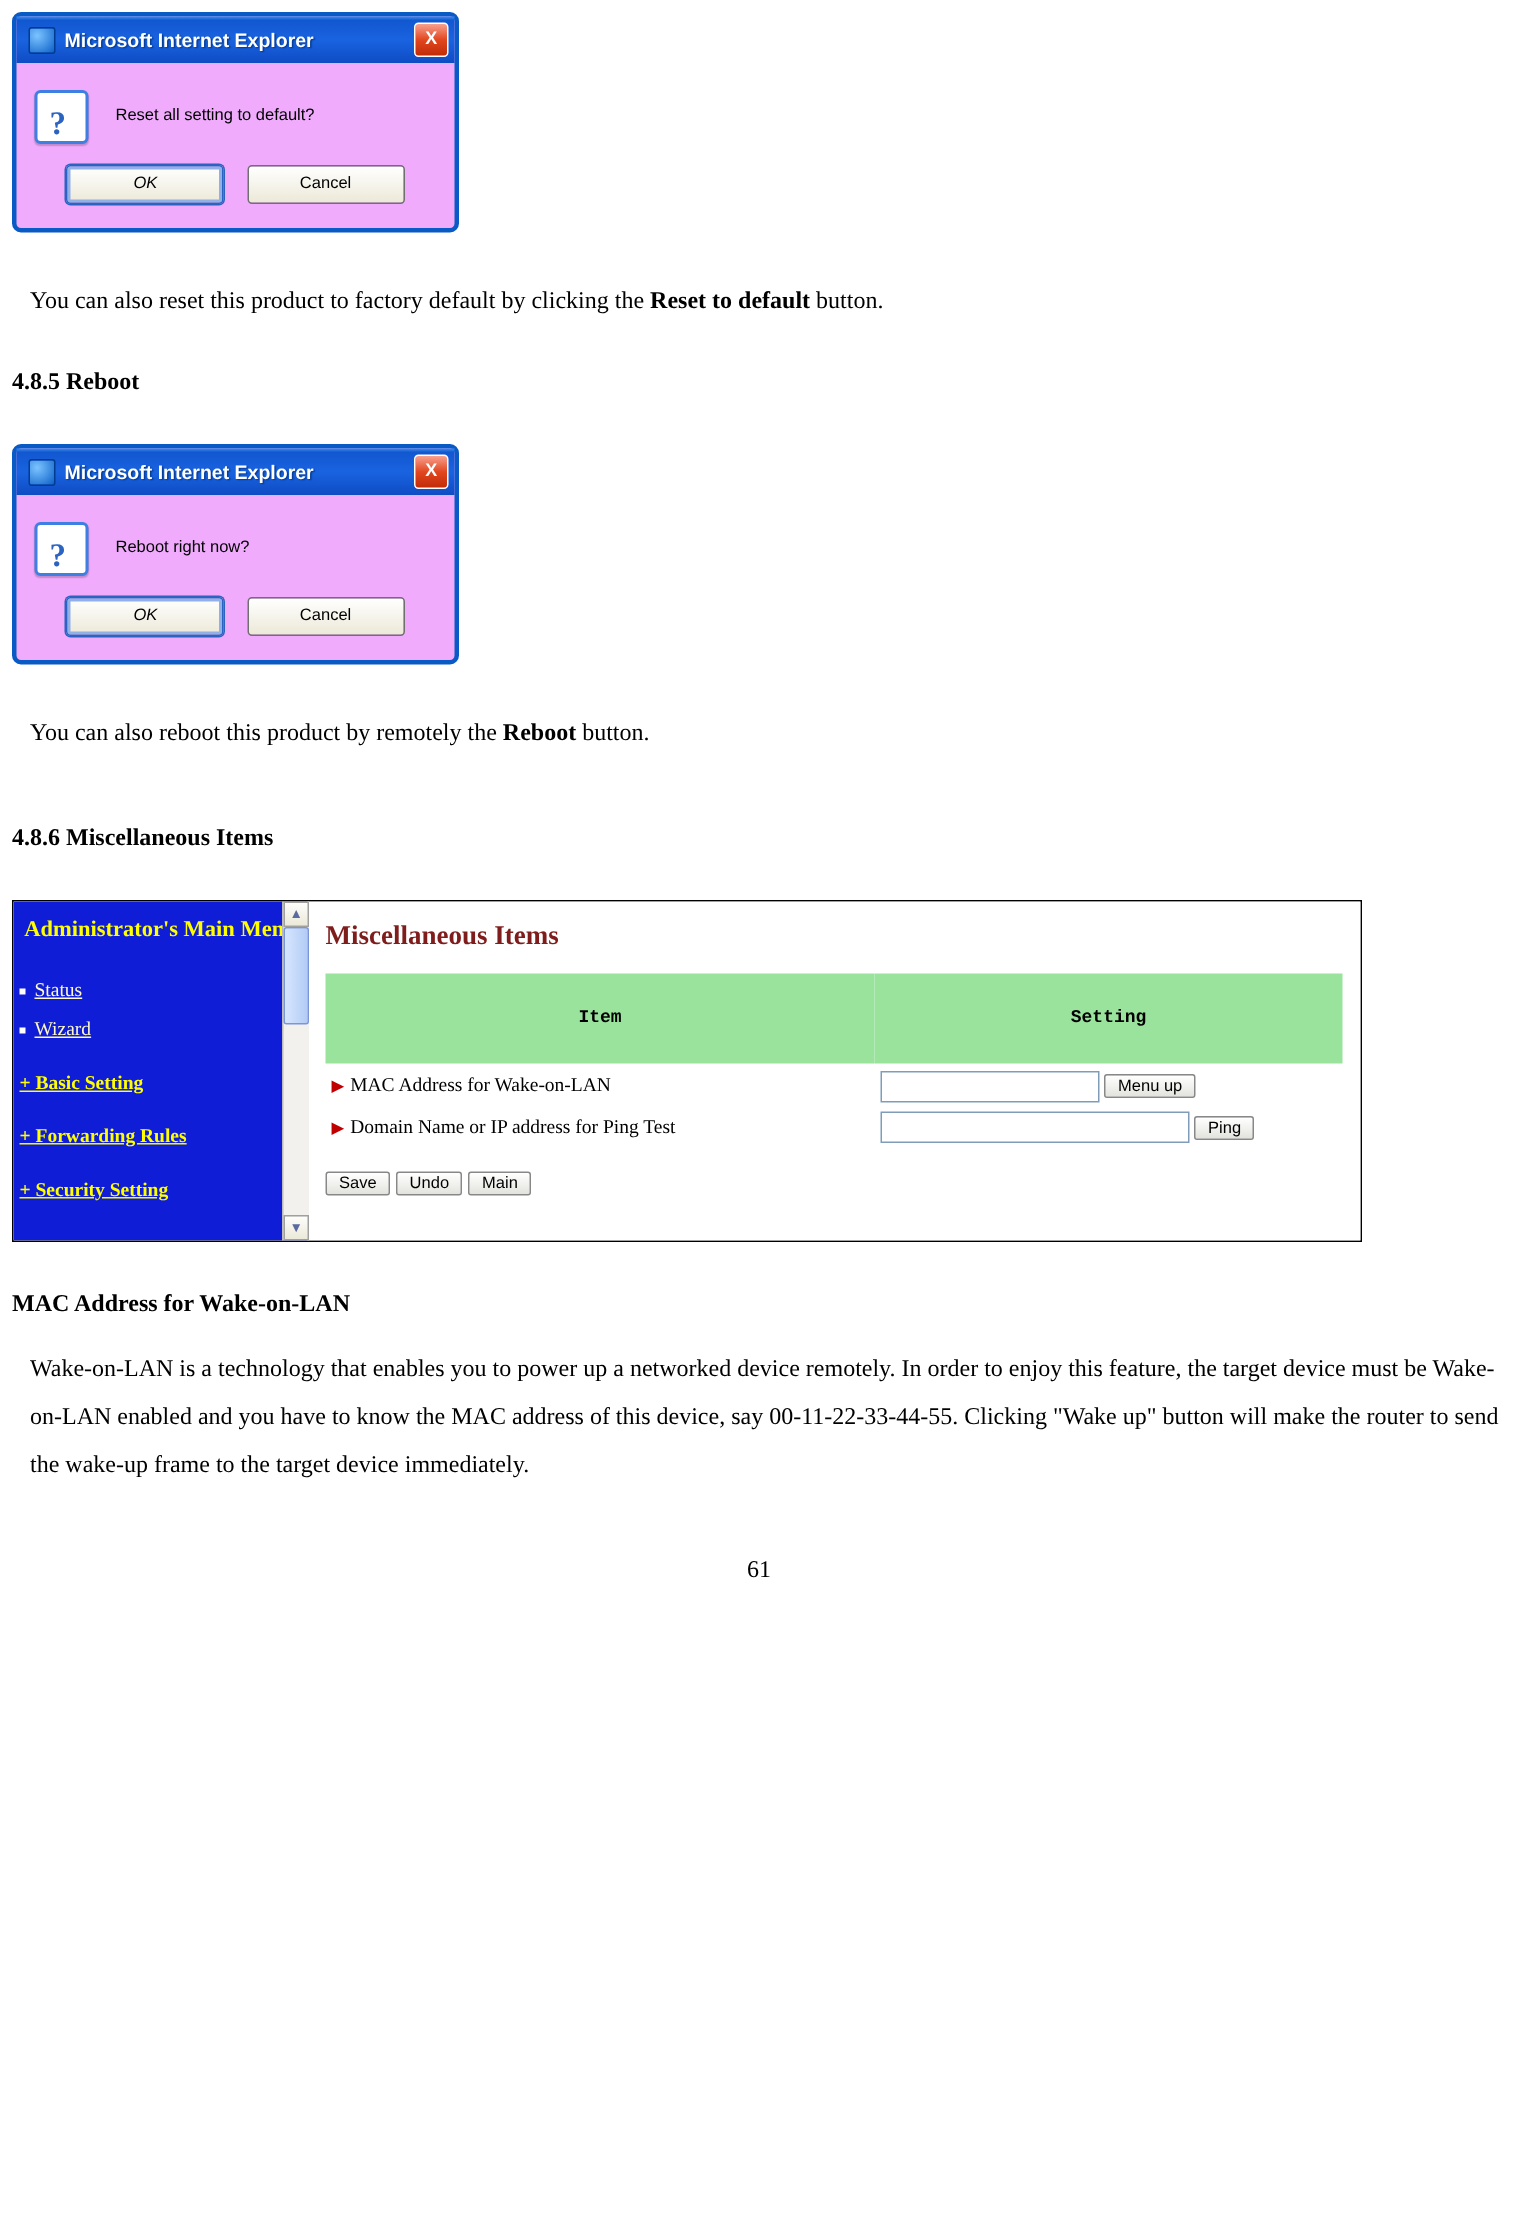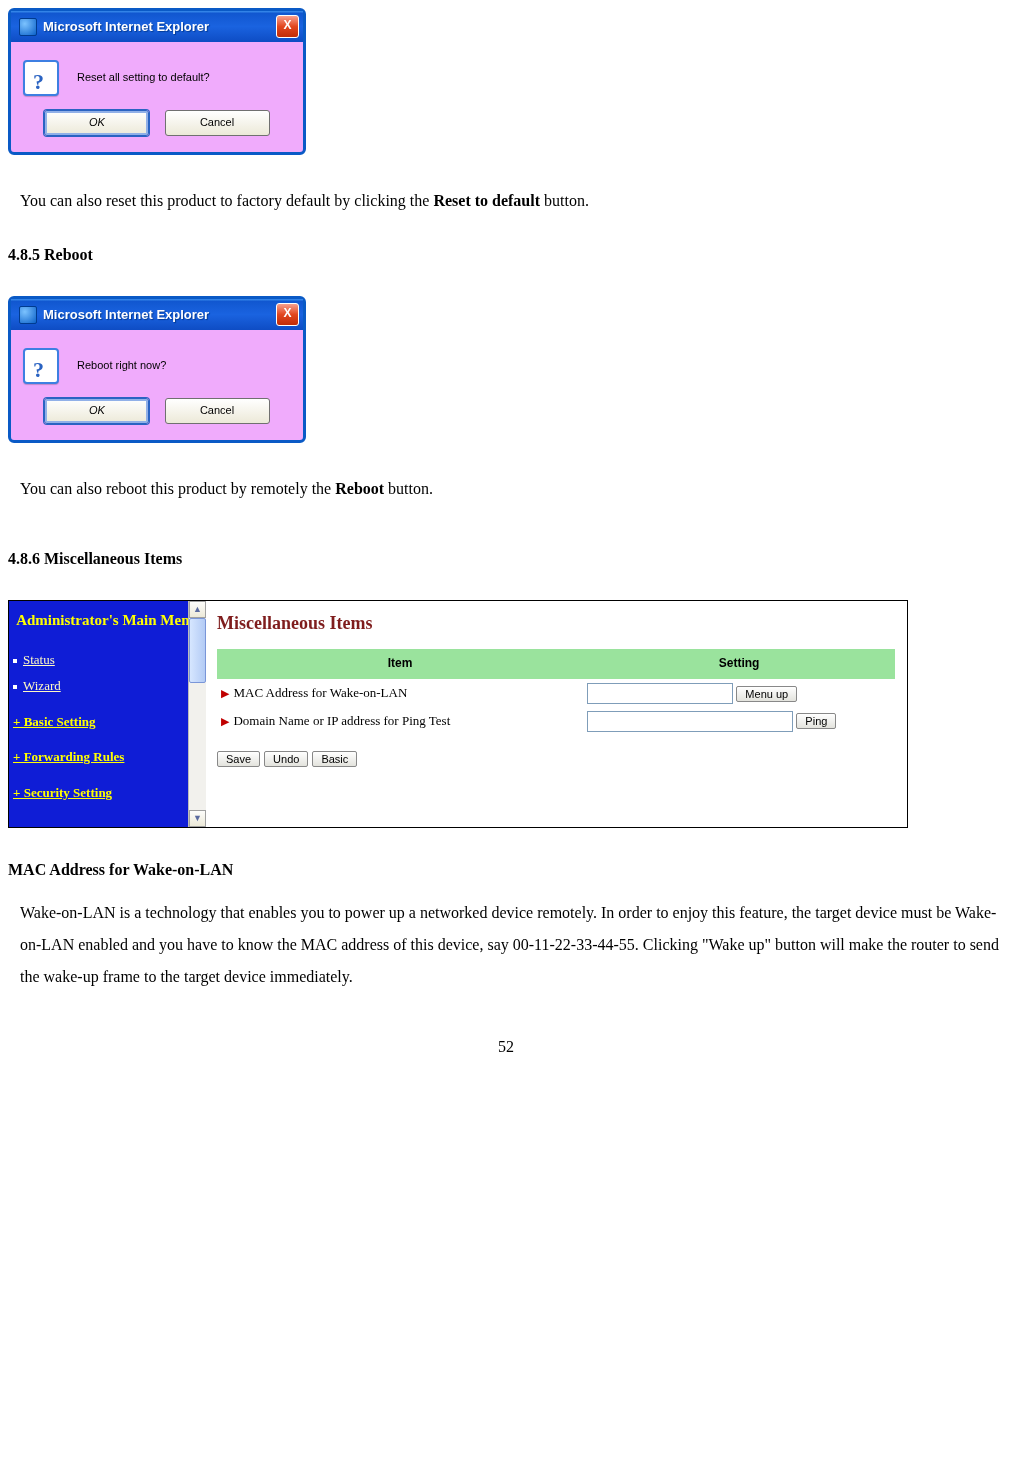--- a/index.html
+++ b/index.html
@@ -157,23 +157,23 @@
     text-align: left;
     color: #7f1d1d;
     font-weight: bold;
     font-size: 18px;
     margin: 2px 0 10px 0;
   }
   .item-table { width: 100%; border-collapse: collapse; font-size: 13px;}
   .item-table th {
     background: #9ae39d;
     font-weight: bold;
-    padding: 4px;
+    padding: 19px;
     color:#000;
-    font-family: Liberation Sans, sans-serif;
+    font-family: Liberation Mono, monospace;
     font-size:12px;
   }
   .item-table td { padding: 2px 4px; font-family: "Times New Roman", serif;}
   .red-arrow { color: #c00000; font-size: 11px; margin-right: 4px;}
   .html-input {
     width: 140px;
     font-size: 11px;
     border: 1px solid #7f9db9;
     height: 17px;
     background:#fff;
@@ -275,21 +275,21 @@
         <td style="text-align:left;">
           <input class="html-input" style="width: 200px;" type="text">
           <button class="html-button">Ping</button>
         </td>
       </tr>
     </tbody>
       </table>
     <div class="bottom-buttons">
       <button class="html-button">Save</button>
       <button class="html-button">Undo</button>
-      <button class="html-button">Basic</button>
+      <button class="html-button">Main</button>
     </div>
   </div>
 </div>
 
 <h4 class="subhead">MAC Address for Wake-on-LAN</h4>
 <p class="doc-para" style="line-height:2;">Wake-on-LAN is a technology that enables you to power up a networked device remotely. In order to enjoy this feature, the target device must be Wake-on-LAN enabled and you have to know the MAC address of this device, say 00-11-22-33-44-55. Clicking "Wake up" button will make the router to send the wake-up frame to the target device immediately.</p>
 
-<div class="page-no">52</div>
+<div class="page-no">61</div>
 
 </body></html>

